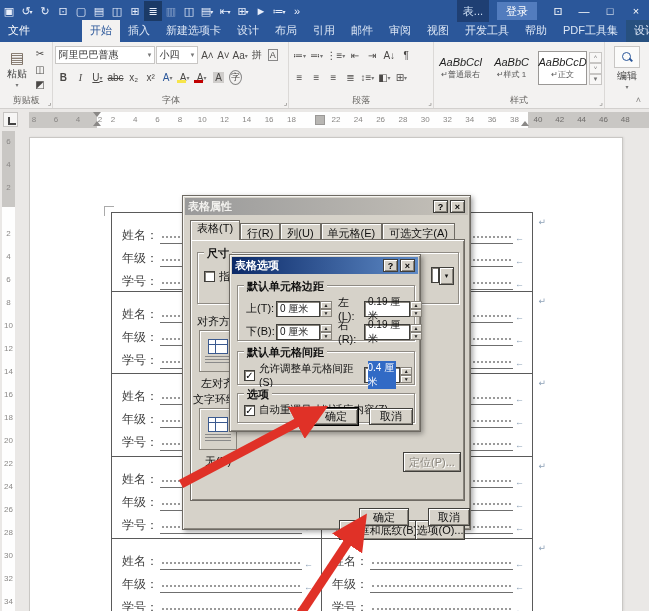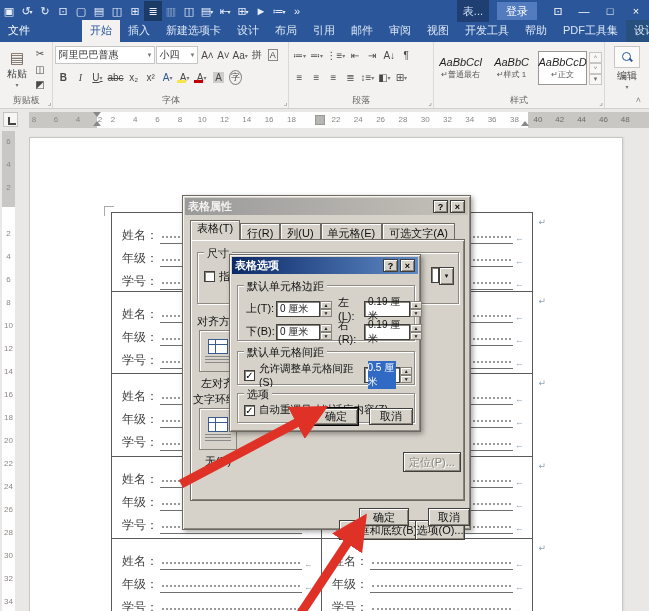--- a/index.html
+++ b/index.html
@@ -112,21 +112,21 @@
   .cap-btns { margin-left:auto; display:flex; gap:2px; }
   .cap-btn { width:15px; height:13px; background:#d6d2c9; border:1px solid #403f3b;
              box-shadow:inset 1px 1px 0 #fff, inset -1px -1px 0 #87837b;
              font-size:9px; font-weight:bold; color:#000; display:flex; align-items:center; justify-content:center; }
   .btn3d { background:#d6d2c9; border:1px solid #403f3b;
            box-shadow:inset 1px 1px 0 #fff, inset -1px -1px 0 #87837b;
            font-size:11px; color:#111; display:flex; align-items:center; justify-content:center; }
   .btn3d.default { outline:1px solid #000; }
   .btn3d.disabled { color:#8a867e; text-shadow:1px 1px 0 #fff; }
   .groupbox { position:relative; border:1px solid #8f8b84; box-shadow:1px 1px 0 #fff, inset 1px 1px 0 #fff; }
-  .gb-legend { position:absolute; top:-7px; left:6px; background:#d6d2c9; padding:0 3px; font-size:11px; }
+  .gb-legend { position:absolute; top:-7px; left:6px; background:#d6d2c9; padding:0 3px; font-size:11px;font-weight:bold; }
   .w-input { background:#fff; border:1px solid #403f3b; box-shadow:inset 1px 1px 0 #87837b;
              height:16px; display:flex; align-items:center; padding:0 3px; font-size:10px; }
   .w-input.selhl span { background:#316ac5; color:#fff; }
   .spin { display:flex; flex-direction:column; width:12px; height:16px; }
   .spin span { flex:1; background:#d6d2c9; border:1px solid #87837b;
                box-shadow:inset 1px 1px 0 #fff; font-size:5px; color:#222;
                display:flex; align-items:center; justify-content:center; }
   .cb { width:11px; height:11px; background:#fff; border:1px solid #403f3b; box-shadow:inset 1px 1px 0 #87837b;
         display:inline-flex; align-items:center; justify-content:center; font-size:10px; font-weight:bold; color:#000;
         margin-right:4px; flex:none; }
@@ -753,21 +753,21 @@
             <span>▼</span>
           </span>
       </div>
     </div>
     <div class="groupbox" style="position:absolute;left:7px;top:96px;width:178px;height:34px">
       <span class="gb-legend">默认单元格间距</span>
       <div class="cbrow" style="position:absolute;left:6px;top:10px;width:168px">
         <span class="cb">✓</span>
         <span style="font-size:10.5px">允许调整单元格间距(S)</span>
         <span class="w-input selhl" style="width:38px;margin-left:auto">
-            <span>0.5 厘米</span>
+            <span>0.4 厘米</span>
           </span>
         <span class="spin">
             <span>▲</span>
             <span>▼</span>
           </span>
       </div>
     </div>
     <div class="groupbox" style="position:absolute;left:7px;top:138px;width:178px;height:30px">
       <span class="gb-legend">选项</span>
       <div class="cbrow" style="position:absolute;left:6px;top:9px">

